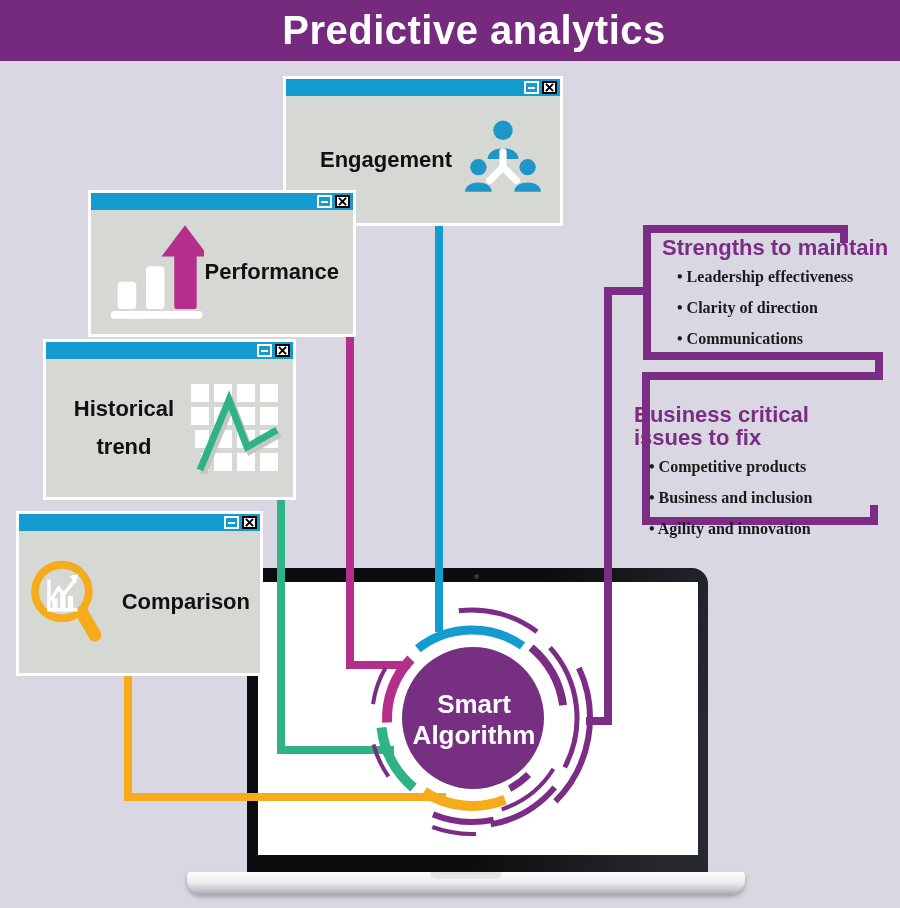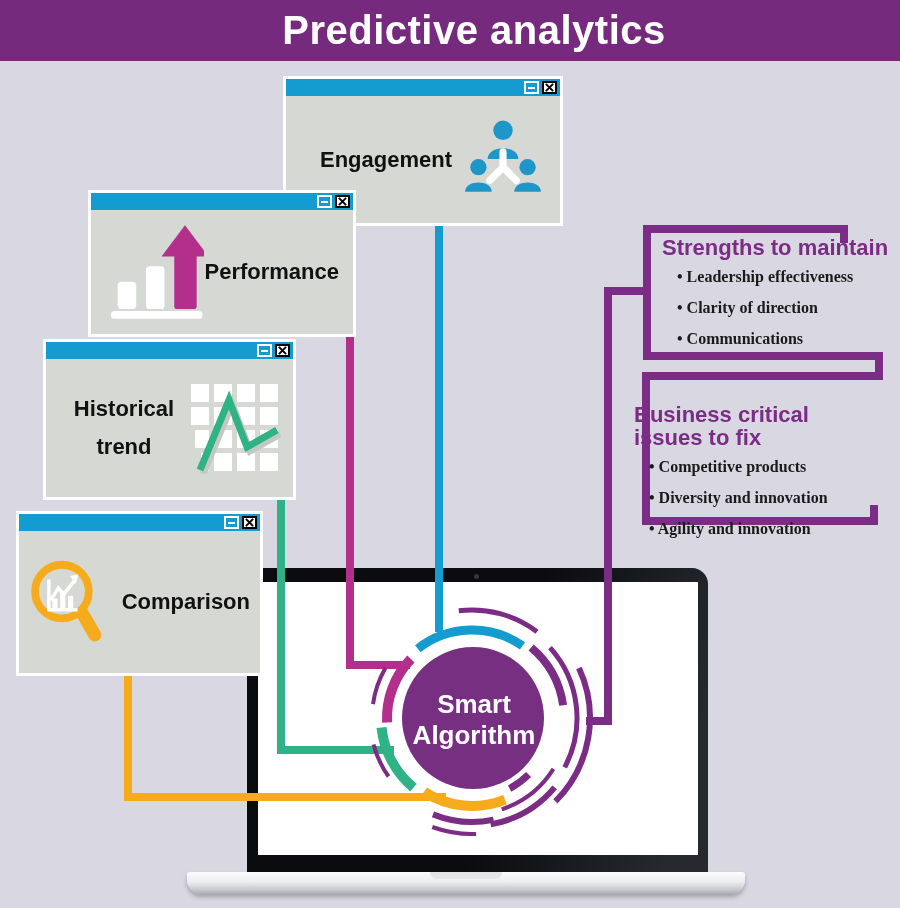--- a/index.html
+++ b/index.html
@@ -238,16 +238,16 @@
     <li>Leadership effectiveness</li>
     <li>Clarity of direction</li>
     <li>Communications</li>
   </ul>
 </div>
 
 <div id="panel-issues" class="panel abs">
   <h2>Business critical issues to fix</h2>
   <ul>
     <li>Competitive products</li>
-    <li>Diversity and innovation</li>
+    <li>Business and inclusion</li>
     <li>Agility and innovation</li>
   </ul>
 </div>
 
 </body></html>

